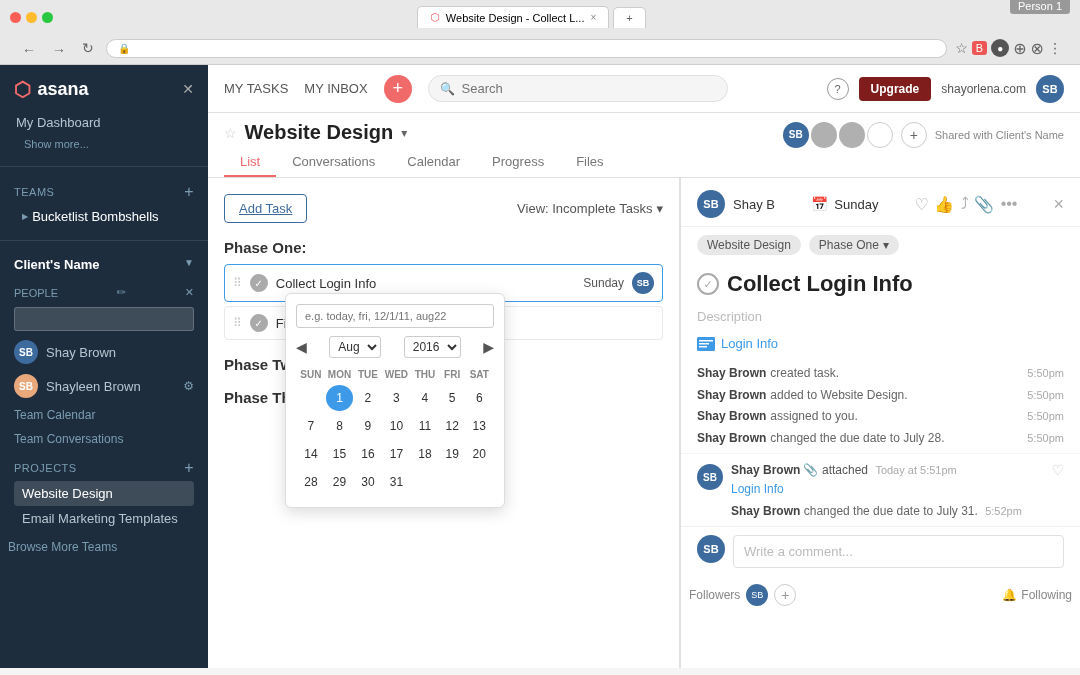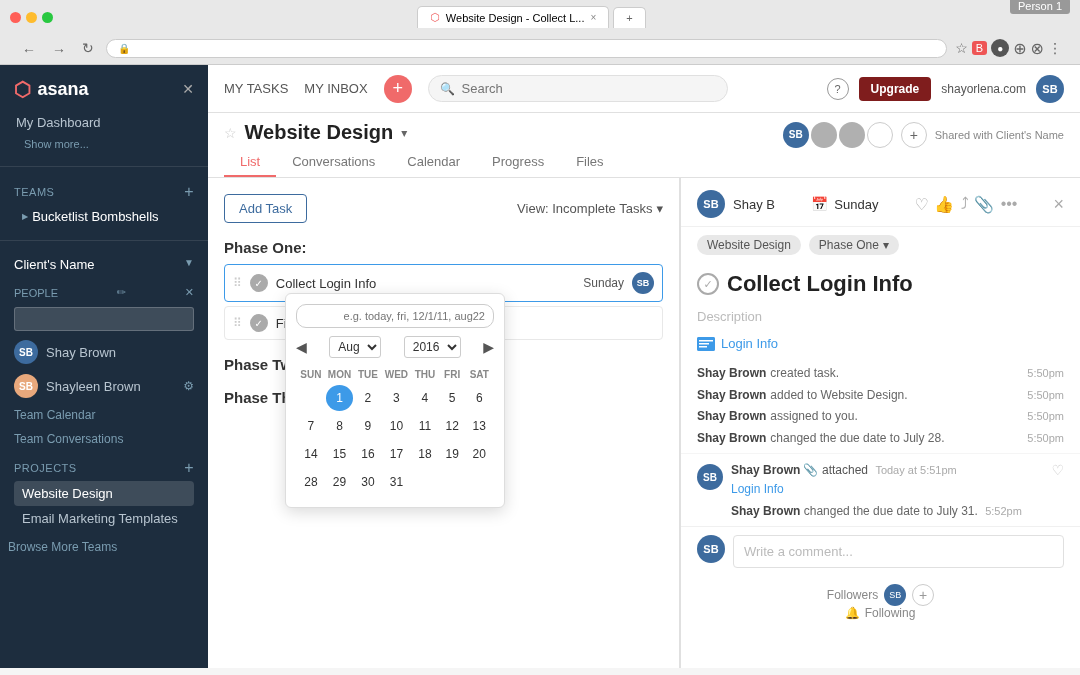--- a/index.html
+++ b/index.html
@@ -39,21 +39,21 @@
     .sidebar-nav { padding: 0 8px; }
     .sidebar-nav-item { padding: 6px 8px; color: #b8c5d0; font-size: 13px; cursor: pointer; border-radius: 4px; }
     .sidebar-show-more { padding: 2px 8px 8px 16px; color: #7a9cb0; font-size: 11px; cursor: pointer; }
     .sidebar-section { padding: 8px 14px 4px; }
     .sidebar-section-header { display: flex; align-items: center; justify-content: space-between; color: #7a9cb0; font-size: 11px; text-transform: uppercase; letter-spacing: 0.5px; margin-bottom: 4px; }
     .sidebar-section-add { color: #7a9cb0; cursor: pointer; font-size: 16px; }
     .sidebar-team { padding: 4px 8px; color: #ffffff; font-size: 13px; cursor: pointer; display: flex; align-items: center; gap: 4px; }
     .sidebar-team::before { content: '▶'; font-size: 8px; color: #7a9cb0; }
     .sidebar-divider { border: none; border-top: 1px solid rgba(255,255,255,0.1); margin: 8px 0; }
     .sidebar-client-section { padding: 4px 14px; }
-    .sidebar-client-name { color: white; font-size: 13px; font-weight: 400; padding: 4px 0 6px; display: flex; justify-content: space-between; }
+    .sidebar-client-name { color: white; font-size: 13px; font-weight: 700; padding: 4px 0 6px; display: flex; justify-content: space-between; }
     .sidebar-client-name .toggle { color: #7a9cb0; font-size: 10px; }
     .people-header { display: flex; align-items: center; justify-content: space-between; padding: 4px 14px; color: #7a9cb0; font-size: 11px; }
     .people-edit { cursor: pointer; }
     .people-close { cursor: pointer; }
     .people-search { padding: 4px 14px; }
     .people-search input { width: 100%; background: rgba(255,255,255,0.15); border: 1px solid rgba(255,255,255,0.2); border-radius: 3px; padding: 4px 8px; color: white; font-size: 12px; }
     .people-search input::placeholder { color: rgba(255,255,255,0.4); }
     .person-item { display: flex; align-items: center; gap: 8px; padding: 5px 14px; cursor: pointer; }
     .person-avatar { width: 24px; height: 24px; border-radius: 50%; display: flex; align-items: center; justify-content: center; font-size: 10px; font-weight: bold; color: white; flex-shrink: 0; }
     .person-name { color: #b8c5d0; font-size: 13px; }
@@ -98,36 +98,36 @@
     .shared-avatar.outline { background: white; border: 1.5px solid #ccc; color: #999; }
     .add-member { width: 26px; height: 26px; border-radius: 50%; background: white; border: 1.5px solid #ccc; display: flex; align-items: center; justify-content: center; color: #666; font-size: 14px; cursor: pointer; }
     .shared-text { font-size: 11px; color: #888; }
 
     
     .content-area { display: flex; flex: 1; overflow: hidden; }
 
     
     .task-list-panel { flex: 1; padding: 16px; overflow-y: auto; border-right: 1px solid #e0e0e0; }
     .task-list-toolbar { display: flex; align-items: center; justify-content: space-between; margin-bottom: 16px; }
-    .add-task-btn { border: 1.5px solid #3d6b9e; color: #3d6b9e; background: white; border-radius: 4px; padding: 6px 14px; font-size: 13px; cursor: pointer; font-weight: 500; }
+    .add-task-btn { border: 1.5px solid #3d6b9e; color: #3d6b9e; background: white; border-radius: 4px; padding: 6px 14px; font-size: 13px; cursor: pointer; font-weight: 500; text-decoration: underline; }
     .view-selector { color: #555; font-size: 13px; cursor: pointer; display: flex; align-items: center; gap: 4px; }
     .phase-header { font-size: 15px; font-weight: bold; color: #333; margin-bottom: 8px; margin-top: 8px; }
     .task-row { display: flex; align-items: center; gap: 8px; padding: 7px 8px; border: 1px solid #e8e8e8; border-radius: 4px; margin-bottom: 4px; background: white; cursor: pointer; position: relative; }
     .task-row.active-date { border: 1.5px solid #3d9ae8; }
     .task-checkbox { width: 18px; height: 18px; border-radius: 50%; border: 2px solid #ccc; display: flex; align-items: center; justify-content: center; flex-shrink: 0; }
     .task-checkbox.checked { border-color: #aaa; background: #aaa; }
     .task-checkbox.checked::after { content: '✓'; color: white; font-size: 10px; }
     .task-name { flex: 1; color: #333; font-size: 13px; }
     .task-due { color: #555; font-size: 12px; display: flex; align-items: center; gap: 4px; }
     .task-assignee-avatar { width: 22px; height: 22px; border-radius: 50%; background: #3d6b9e; display: flex; align-items: center; justify-content: center; color: white; font-size: 9px; font-weight: bold; }
     .task-drag { color: #ccc; font-size: 12px; cursor: grab; }
 
     
     .date-picker-popup { position: absolute; top: 28px; left: 60px; z-index: 100; background: white; border: 1px solid #ddd; border-radius: 6px; box-shadow: 0 4px 16px rgba(0,0,0,0.15); padding: 10px; width: 220px; }
-    .date-picker-input { width: 100%; border: 1px solid #ccc; border-radius: 10px; padding: 5px 8px; font-size: 11px; color: #999; margin-bottom: 8px; text-align: right; }
+    .date-picker-input { width: 100%; border: 1px solid #ccc; border-radius: 3px; padding: 5px 8px; font-size: 11px; color: #999; margin-bottom: 8px; }
     .date-picker-nav { display: flex; align-items: center; justify-content: space-between; margin-bottom: 6px; }
     .date-picker-nav-btn { background: none; border: none; cursor: pointer; color: #555; font-size: 14px; }
     .date-picker-month-select, .date-picker-year-select { background: white; border: 1px solid #ccc; border-radius: 3px; padding: 2px 4px; font-size: 12px; color: #333; }
     .date-picker-grid { width: 100%; }
     .date-picker-grid th { font-size: 10px; color: #888; text-align: center; padding: 3px 2px; font-weight: 600; }
     .date-picker-grid td { text-align: center; padding: 3px 2px; font-size: 12px; color: #333; cursor: pointer; border-radius: 50%; width: 26px; height: 26px; }
     .date-picker-grid td.today { background: #3d9ae8; color: white; border-radius: 50%; }
     .date-picker-grid td.empty { color: transparent; cursor: default; }
 
     
@@ -151,21 +151,21 @@
     .task-attachment-section { padding: 4px 16px 8px; }
     .attachment-item { display: flex; align-items: center; gap: 6px; color: #3d9ae8; font-size: 13px; cursor: pointer; }
     .attachment-icon { width: 18px; height: 14px; background: #3d9ae8; border-radius: 2px; display: flex; align-items: center; justify-content: center; }
     .task-activity { padding: 4px 16px; font-size: 12px; color: #666; line-height: 1.8; }
     .activity-line { display: flex; align-items: baseline; gap: 4px; }
     .activity-user { font-weight: 600; color: #444; }
     .activity-time { color: #aaa; font-size: 11px; margin-left: auto; }
     .comment-section { padding: 8px 16px; border-top: 1px solid #f0f0f0; }
     .comment-row { display: flex; gap: 8px; align-items: flex-start; }
     .comment-input-area { flex: 1; border: 1px solid #e0e0e0; border-radius: 4px; padding: 8px 10px; font-size: 13px; color: #bbb; cursor: text; }
-    .followers-row { display: flex; align-items: center; justify-content: space-between; padding: 8px 8px; flex-direction: column; }
+    .followers-row { display: flex; align-items: center; justify-content: space-between; padding: 8px 8px; }
     .followers-left { display: flex; align-items: center; gap: 6px; font-size: 12px; color: #888; }
     .followers-avatar { width: 22px; height: 22px; border-radius: 50%; background: #3d6b9e; display: flex; align-items: center; justify-content: center; color: white; font-size: 9px; }
     .followers-add { width: 22px; height: 22px; border-radius: 50%; border: 1.5px solid #ccc; display: flex; align-items: center; justify-content: center; color: #999; font-size: 14px; cursor: pointer; }
     .following-btn { color: #888; font-size: 12px; display: flex; align-items: center; gap: 4px; }
 
     
     .activity-with-avatar { display: flex; gap: 8px; padding: 8px 16px; border-top: 1px solid #f5f5f5; }
     .activity-avatar { width: 26px; height: 26px; border-radius: 50%; background: #3d6b9e; display: flex; align-items: center; justify-content: center; color: white; font-size: 10px; font-weight: bold; flex-shrink: 0; margin-top: 2px; }
     .activity-content { flex: 1; font-size: 12px; color: #555; }
     .activity-header { display: flex; align-items: center; justify-content: space-between; }

